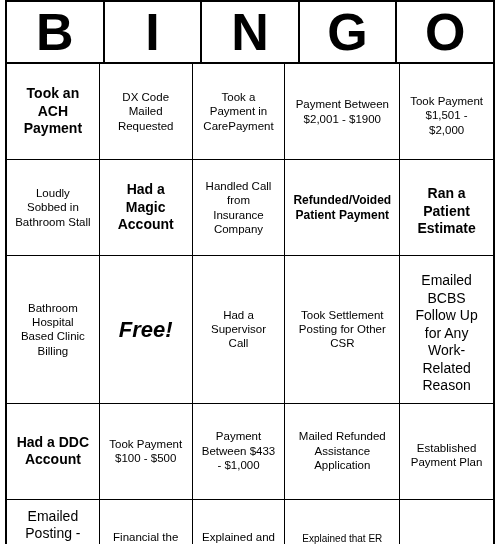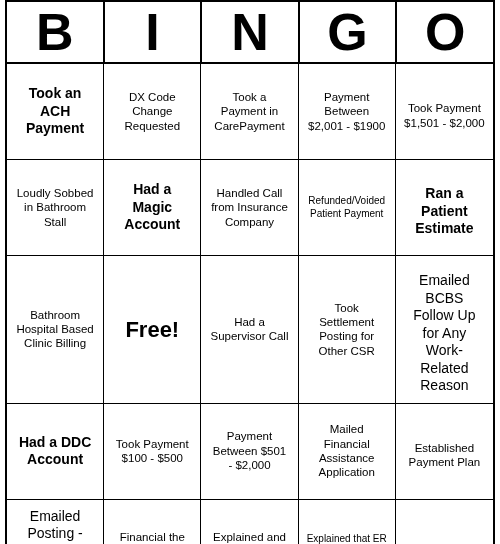--- a/index.html
+++ b/index.html
@@ -51,20 +51,21 @@
     .bingo-cell:nth-child(5n) {
       border-right: none;
       margin-top: 8px;
     }
     .bingo-cell:nth-child(n+21) {
       border-bottom: none;
     }
     .bingo-cell.free {
       font-size: 22px;
       font-weight: bold;
+      font-style: italic;
     }
     .bingo-cell.bold-large {
       font-size: 14px;
       font-weight: bold;
     }
     .cell-text {
       display: block;
     }
   </style>
 </head>
@@ -76,41 +77,41 @@
       <div class="bingo-header-cell">I</div>
       <div class="bingo-header-cell">N</div>
       <div class="bingo-header-cell">G</div>
       <div class="bingo-header-cell">O</div>
     </div>
   <div class="bingo-grid">
   <div class="bingo-cell bold-large">
         <span class="cell-text">Took an ACH Payment</span>
       </div>
       <div class="bingo-cell">
-        <span class="cell-text">DX Code Change Requested</span>
+        <span class="cell-text">DX Code Mailed Requested</span>
       </div>
       <div class="bingo-cell">
         <span class="cell-text">Took a Payment in CarePayment</span>
       </div>
       <div class="bingo-cell">
         <span class="cell-text">Payment Between $2,001 - $1900</span>
       </div>
       <div class="bingo-cell">
         <span class="cell-text">Took Payment $1,501 - $2,000</span>
       </div>
       <div class="bingo-cell">
         <span class="cell-text">Loudly Sobbed in Bathroom Stall</span>
       </div>
       <div class="bingo-cell bold-large">
         <span class="cell-text">Had a Magic Account</span>
       </div>
       <div class="bingo-cell">
         <span class="cell-text">Handled Call from Insurance Company</span>
       </div>
-      <div class="bingo-cell" style="font-size: 10px;">
+      <div class="bingo-cell" style="font-size: 12px; font-weight: bold;">
         <span class="cell-text">Refunded/Voided Patient Payment</span>
       </div>
       <div class="bingo-cell bold-large">
         <span class="cell-text">Ran a Patient Estimate</span>
       </div>
       <div class="bingo-cell">
         <span class="cell-text">Bathroom Hospital Based Clinic Billing</span>
       </div>
       <div class="bingo-cell free">
         <span class="cell-text">Free!</span>
@@ -124,24 +125,24 @@
       <div class="bingo-cell" style="font-size: 14px; justify-content: center;">
         <span class="cell-text">Emailed BCBS Follow Up for Any Work-Related Reason</span>
       </div>
       <div class="bingo-cell bold-large">
         <span class="cell-text">Had a DDC Account</span>
       </div>
       <div class="bingo-cell">
         <span class="cell-text">Took Payment $100 - $500</span>
       </div>
       <div class="bingo-cell">
-        <span class="cell-text">Payment Between $501 - $2,000</span>
+        <span class="cell-text">Payment Between $433 - $1,000</span>
       </div>
       <div class="bingo-cell">
-        <span class="cell-text">Mailed Financial Assistance Application</span>
+        <span class="cell-text">Mailed Refunded Assistance Application</span>
       </div>
       <div class="bingo-cell">
         <span class="cell-text">Established Payment Plan</span>
       </div>
       <div class="bingo-cell" style="font-size: 14px;">
         <span class="cell-text">Emailed Posting - Any Work Related Reason</span>
       </div>
       <div class="bingo-cell">
         <span class="cell-text">Financial the UHC Contract Negotiation</span>
       </div>

